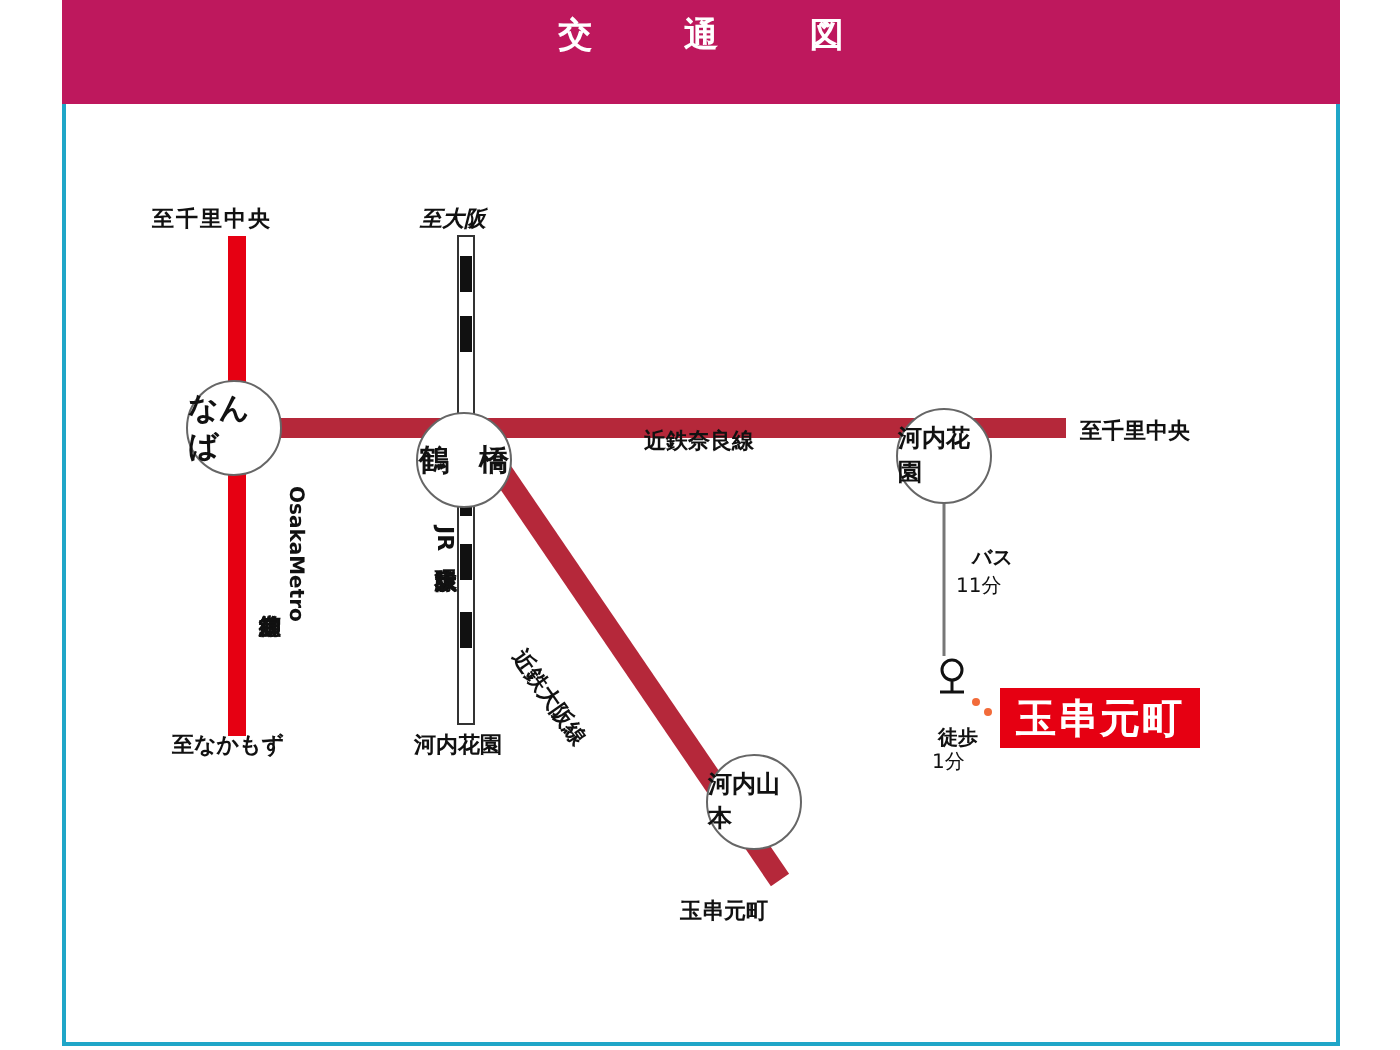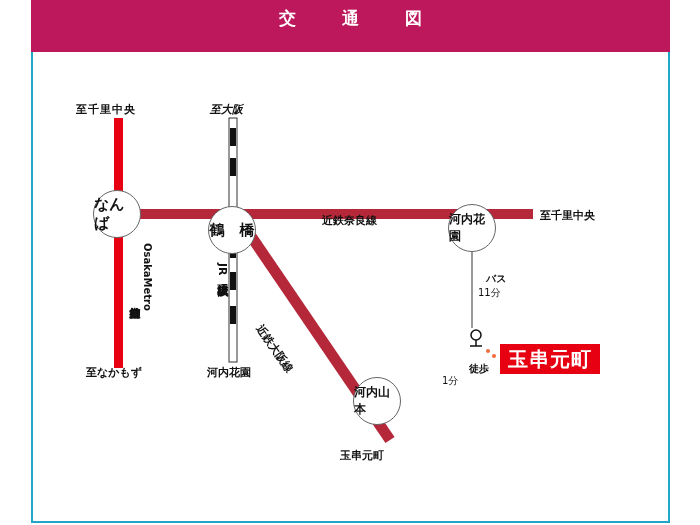--- a/index.html
+++ b/index.html
@@ -69,15 +69,15 @@
 
 <div class="vert" style="left:141px;top:243px;font-size:10px;">OsakaMetro</div>
 <div class="vert" style="left:128px;top:298px;">御堂筋線</div>
 <div class="vert" style="left:216px;top:263px;">JR大阪環状線</div>
 <div class="lbl" style="left:322px;top:213px;">近鉄奈良線</div>
 <div class="lbl" style="left:265px;top:322px;transform:rotate(55deg);transform-origin:left top;">近鉄大阪線</div>
 
 <div class="lbl small" style="left:486px;top:272px;">バス</div>
 <div class="time" style="left:478px;top:286px;">11分</div>
 <div class="lbl small" style="left:469px;top:362px;text-align:center;">徒歩</div>
-<div class="time" style="left:442px;top:374px;">1分</div>
+<div class="time" style="left:466px;top:374px;">1分</div>
 
 <div class="dest">玉串元町</div>
 
 </body></html>

